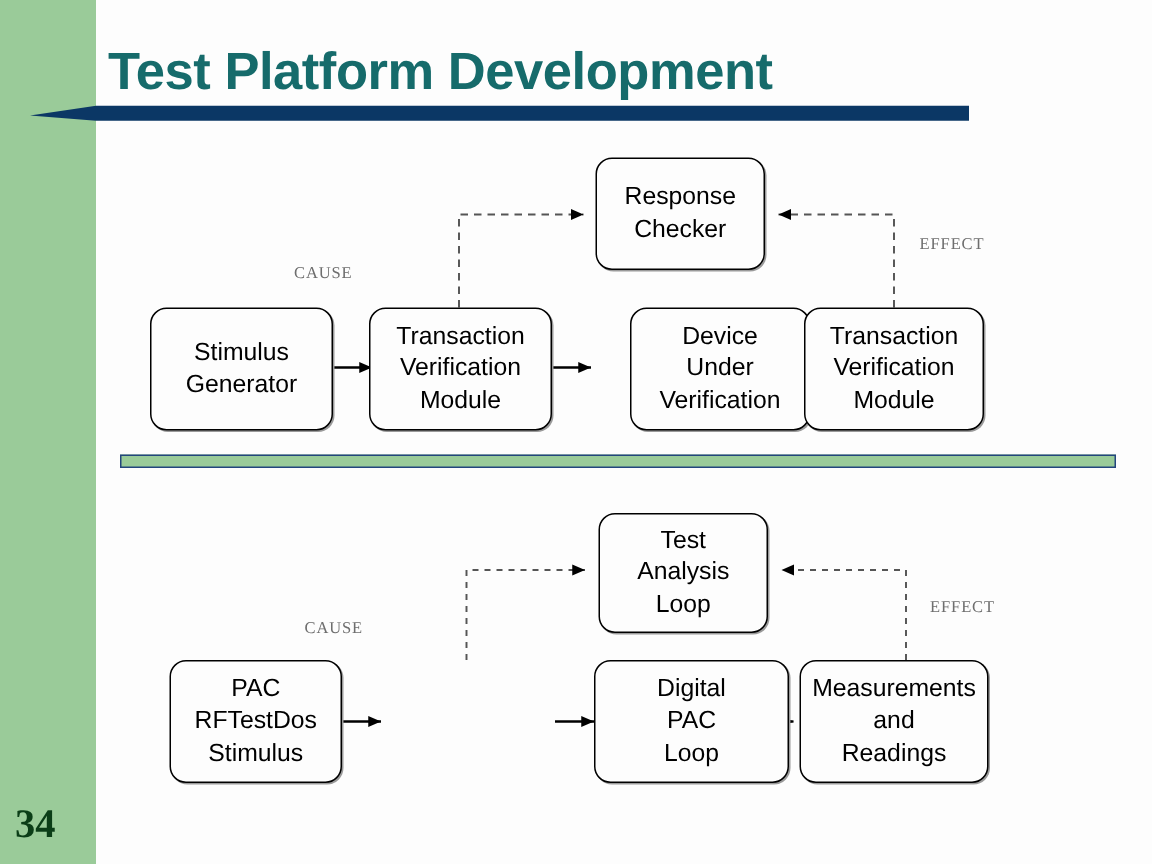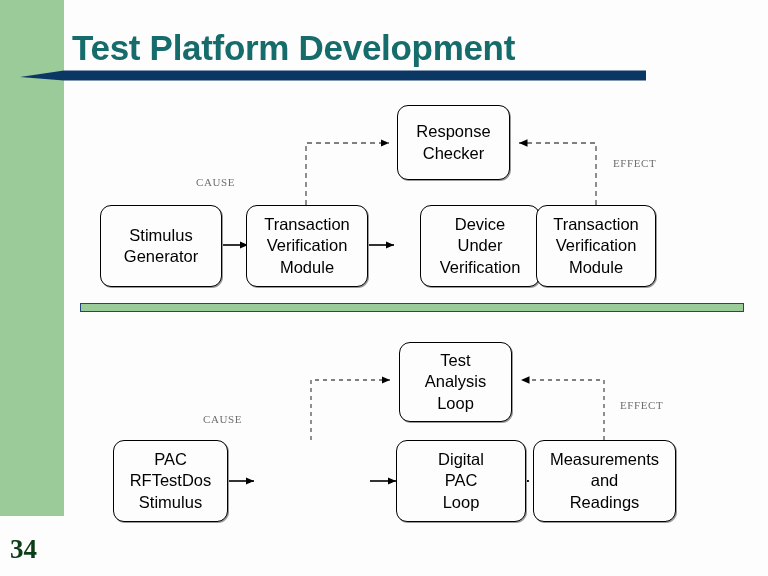--- a/index.html
+++ b/index.html
@@ -20,21 +20,21 @@
     left: 0; top: 0;
     width: 768px;
     height: 576px;
     background: #fdfdfd;
   }
   
   #sidebar {
     position: absolute;
     left: 0; top: 0;
     width: 64px;
-    height: 516px;
+    height: 576px;
     background: #9acb99;
   }
   #page-number {
     position: absolute;
     left: 10px;
     top: 534px;
     font-family: "Liberation Serif", serif;
     font-size: 27px;
     font-weight: bold;
     color: #0b3d17;
@@ -210,21 +210,21 @@
       <span>Stimulus</span>
     </div>
 
 
     <div class="node" style="left:396px; top:110px; width:130px; height:82px;">
       <span>Digital</span>
       <span>PAC</span>
       <span>Loop</span>
     </div>
 
-    <div class="node" style="left:533px; top:110px; width:143px; height:82px;">
+    <div class="node" style="left:533px; top:110px; width:126px; height:82px;">
       <span>Measurements</span>
       <span>and</span>
       <span>Readings</span>
     </div>
 
     <div class="flowlabel" style="left:203px; top:83px;">CAUSE</div>
     <div class="flowlabel" style="left:620px; top:69px;">EFFECT</div>
   </div>
 
 </div>

